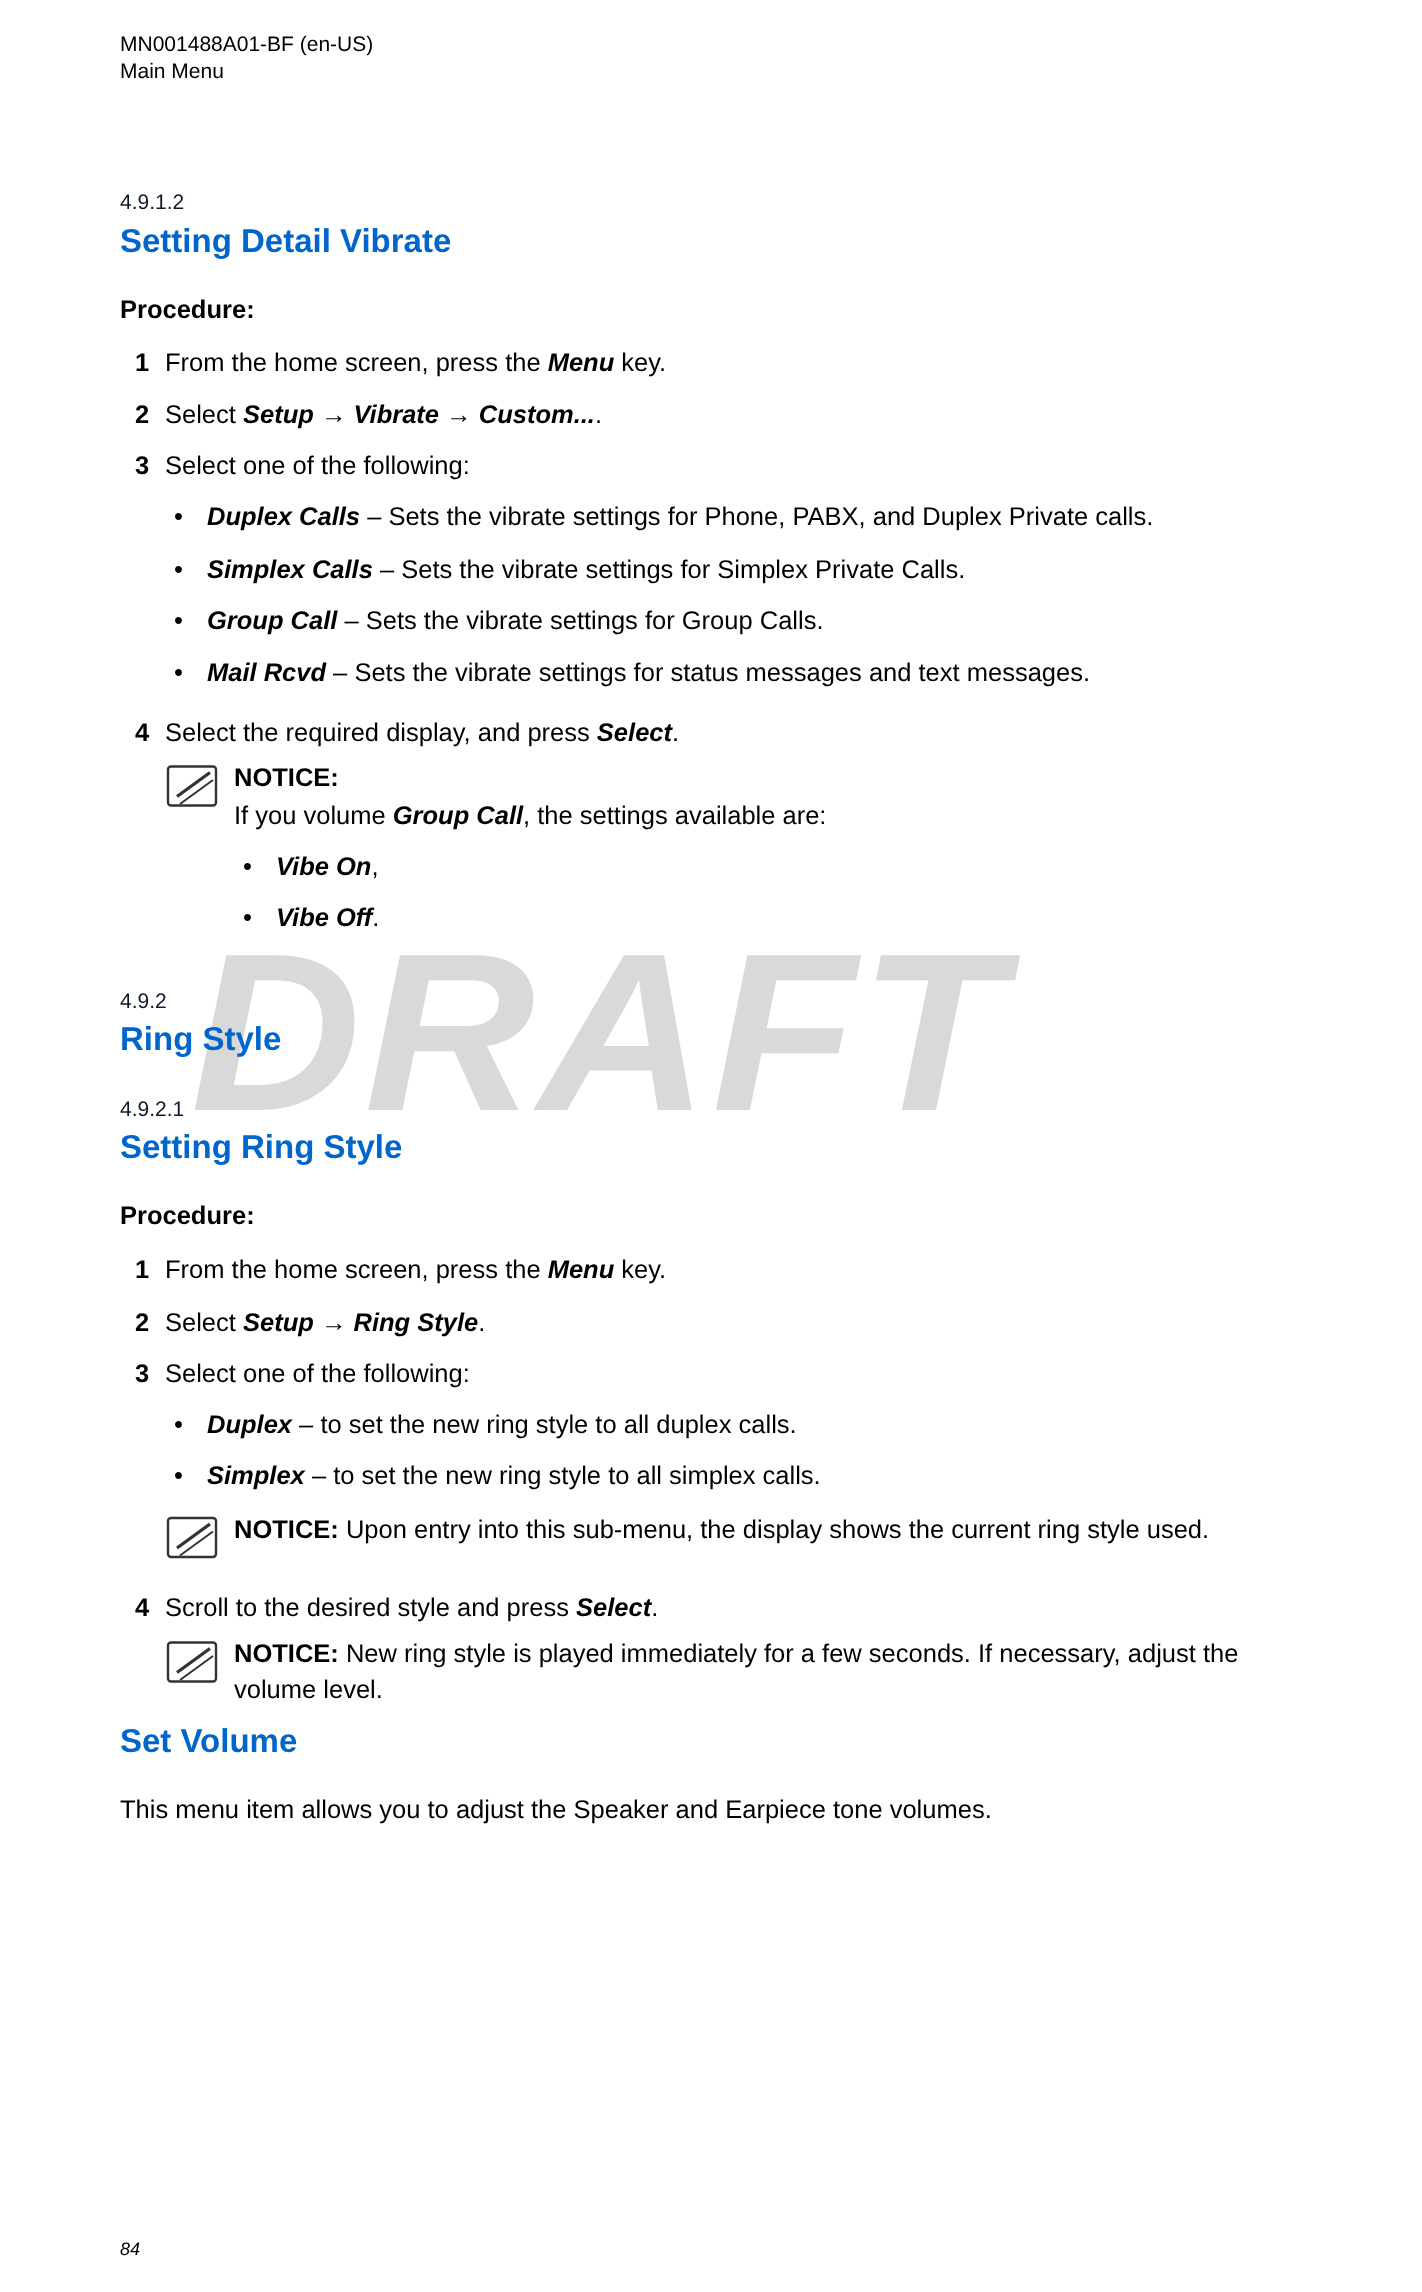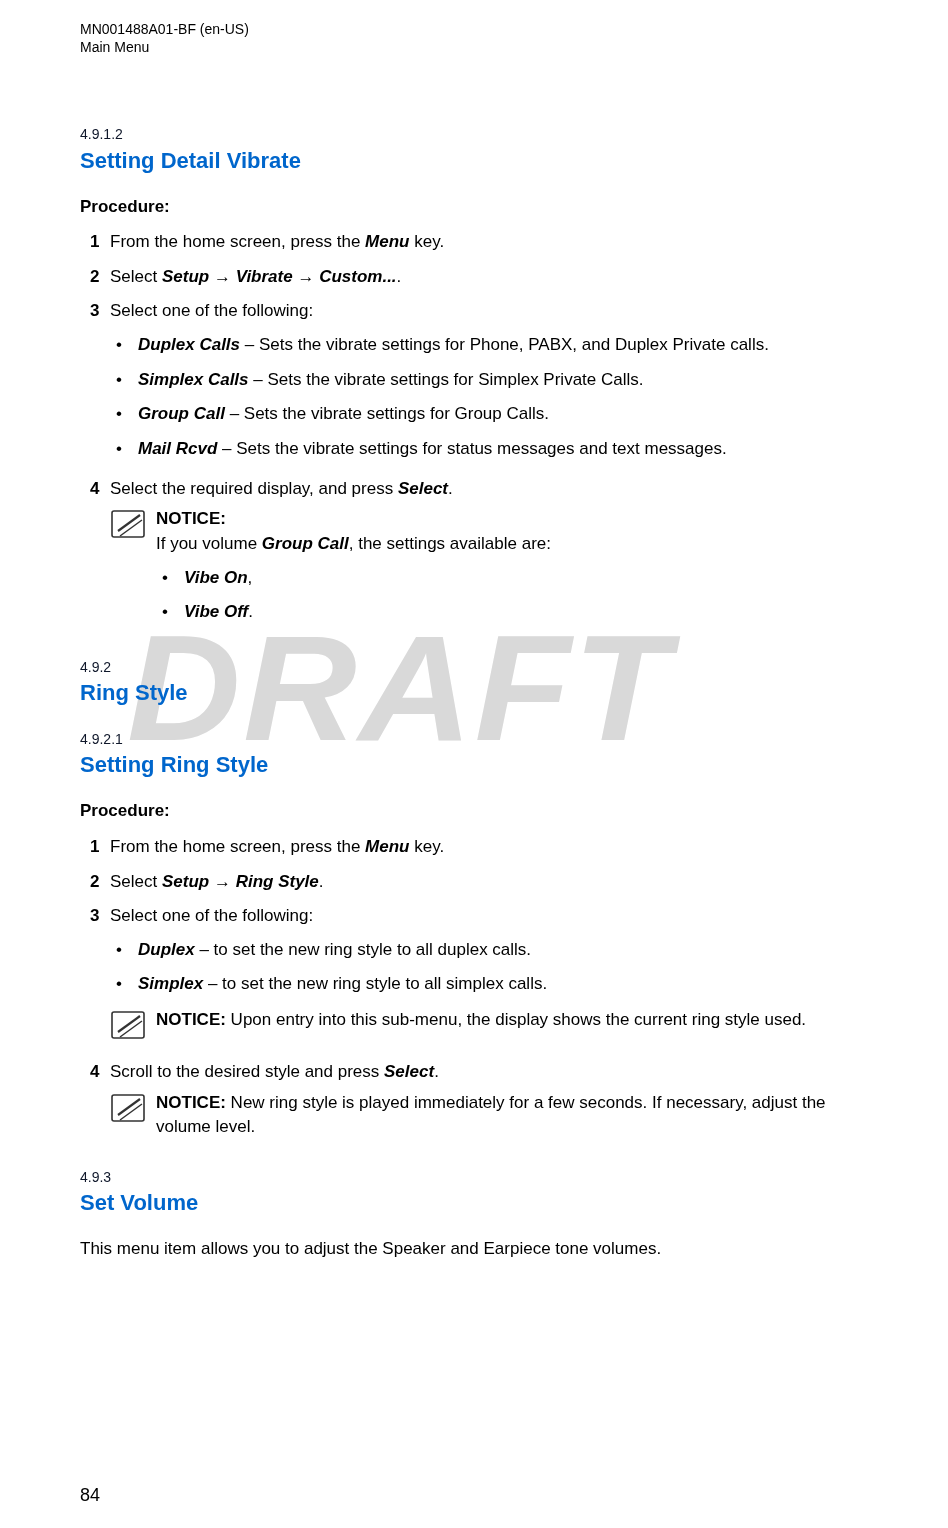--- a/index.html
+++ b/index.html
@@ -103,21 +103,22 @@
     pointer-events: none;
     user-select: none;
     z-index: 0;
     transform: scaleX(1.05);
   }
   .content { position: relative; z-index: 1; }
   .pnum {
     position: absolute;
     bottom: 20px;
     left: 80px;
-    font-size: 18px;
+    font-size: 12px;
+    font-style: italic;
   }
   svg.note-icon { display: block; }
   .para { margin: 4px 0 0 0; }
 </style>
 </head>
 <body>
 
 <div class="watermark">DRAFT</div>
 
 <div class="page content">
@@ -268,19 +269,18 @@
             </svg>
           </span>
           <span class="nbody">
             <span class="notice-label">NOTICE:</span><span> New ring style is played immediately for a few seconds. If necessary, adjust the volume level.</span>
           </span>
         </div>
       </span>
     </li>
   </ol>
 
-  <div class="sec-num" style="margin-top:22px">4.9.3</div>
   <div class="sec-title h2">Set Volume</div>
   <div class="para">This menu item allows you to adjust the Speaker and Earpiece tone volumes.</div>
 
 </div>
 
 <div class="pnum">84</div>
 
 </body></html>

